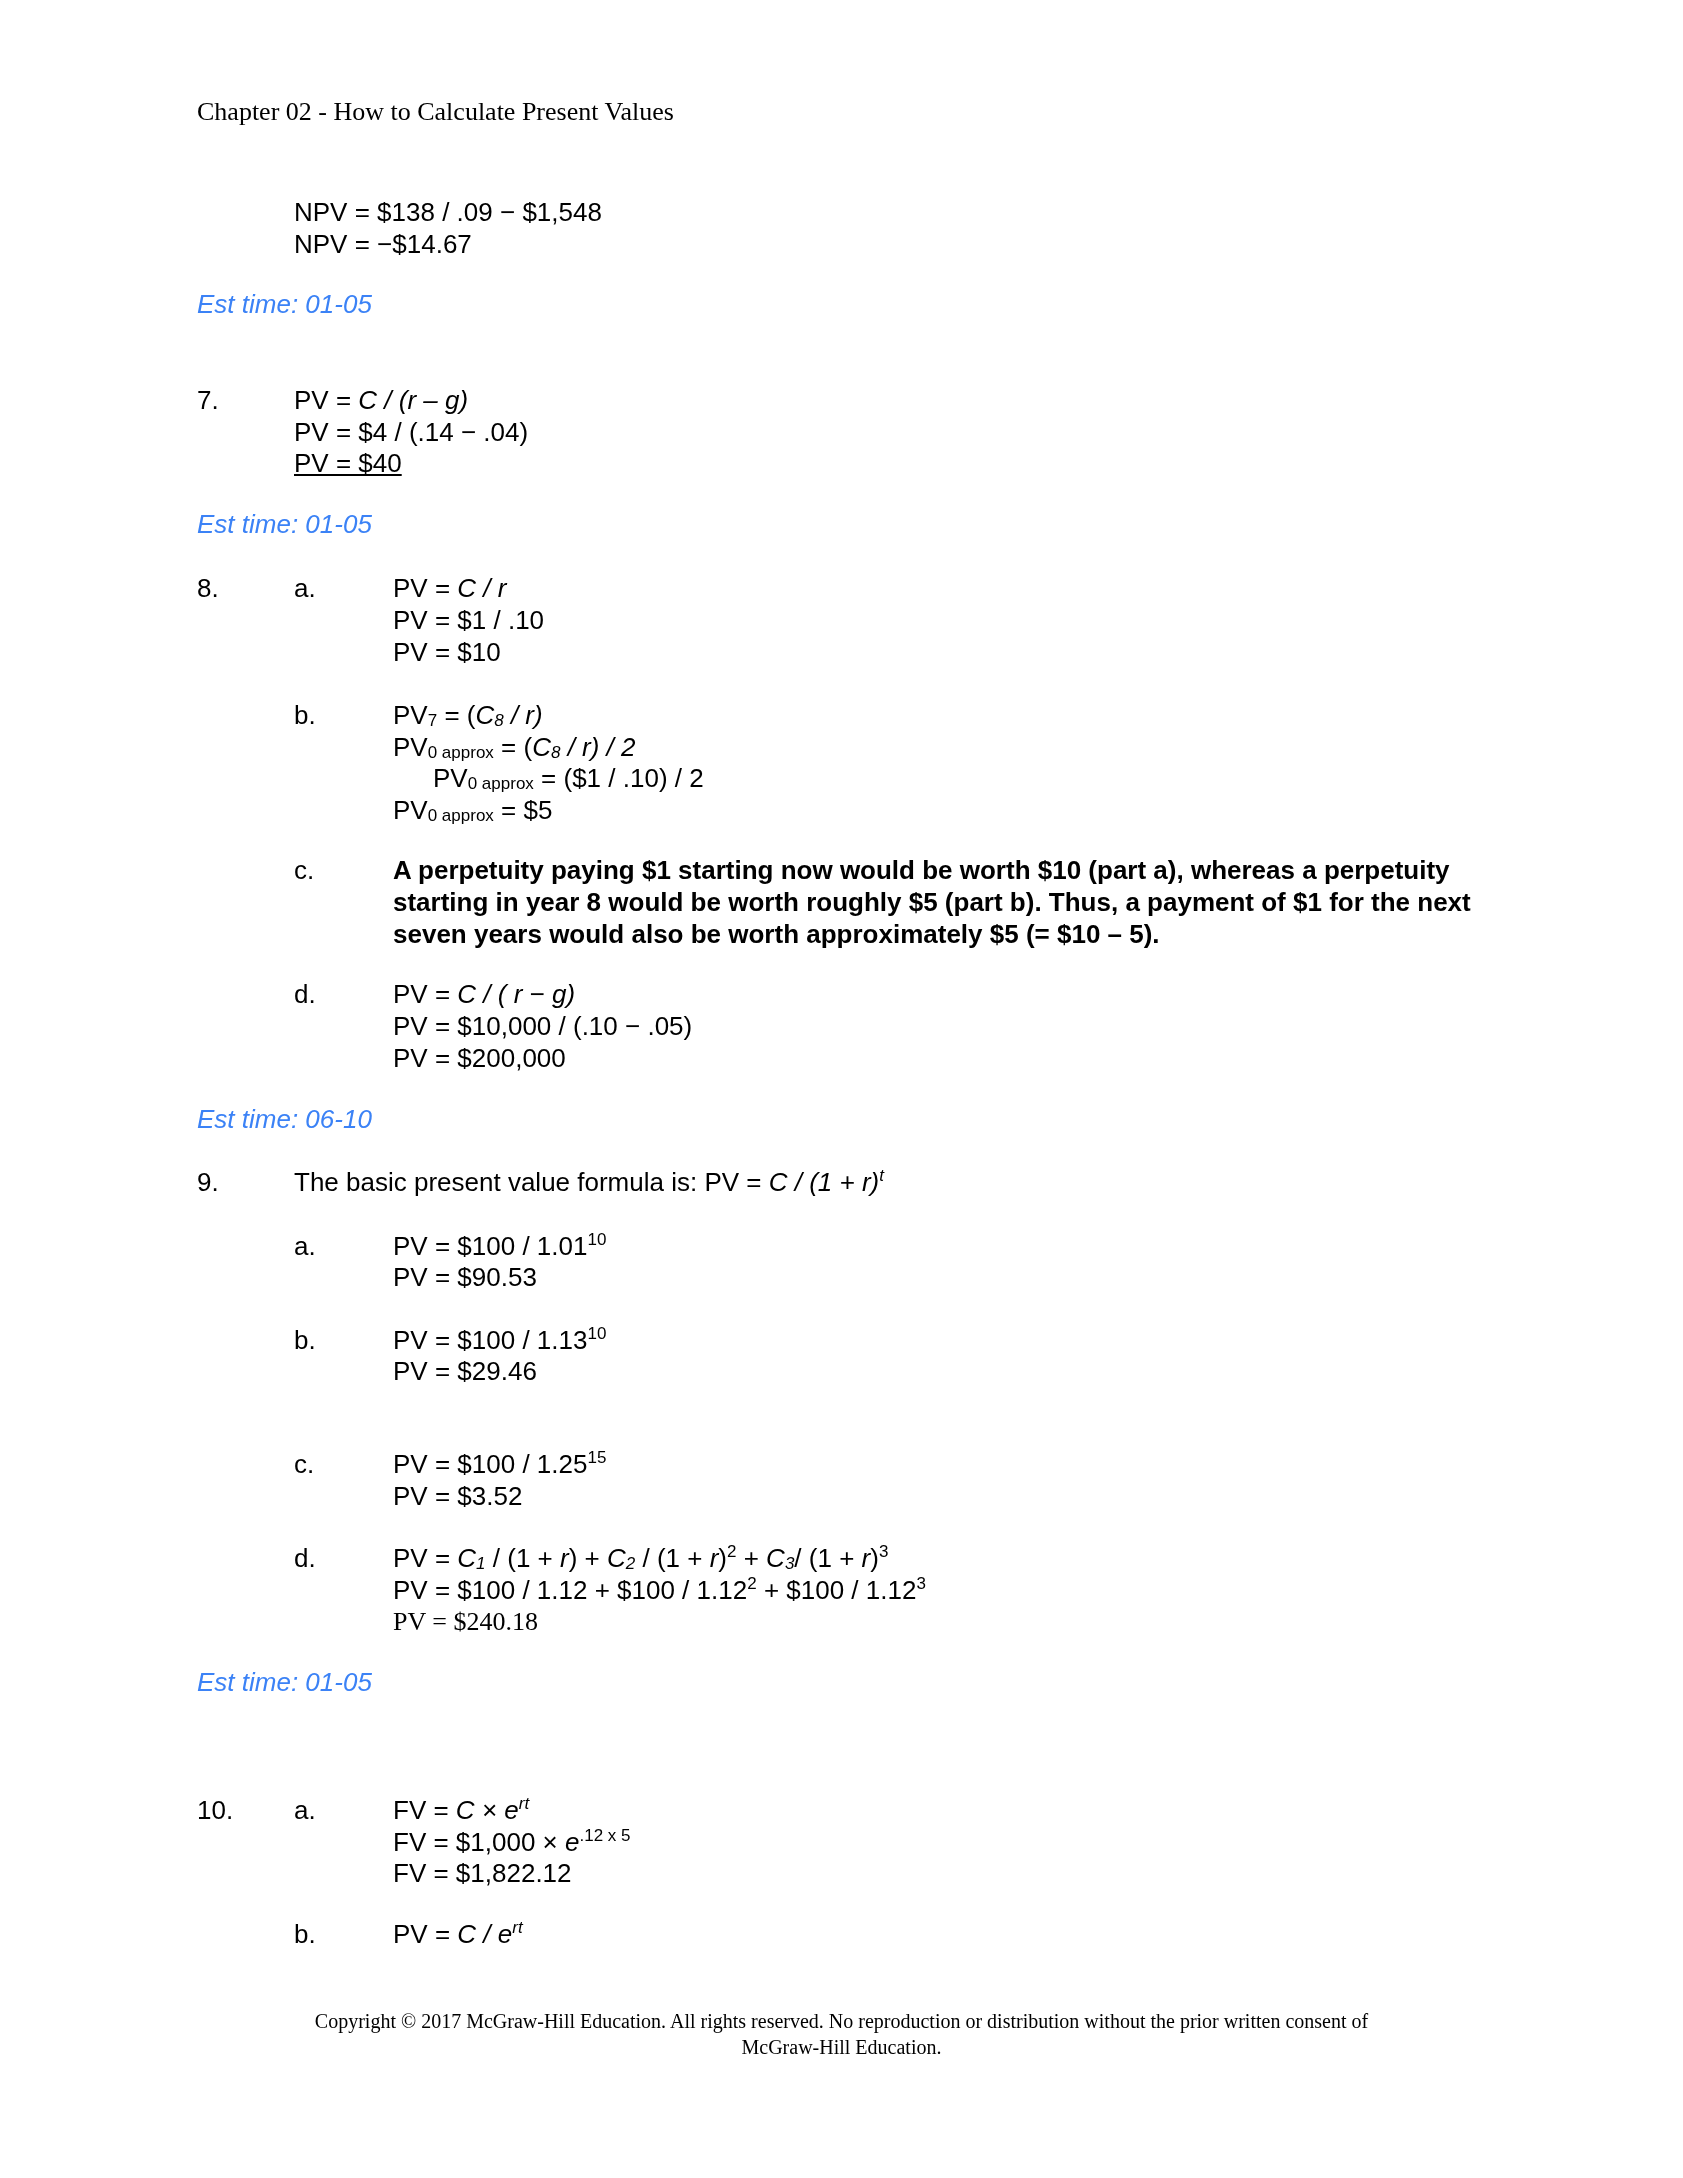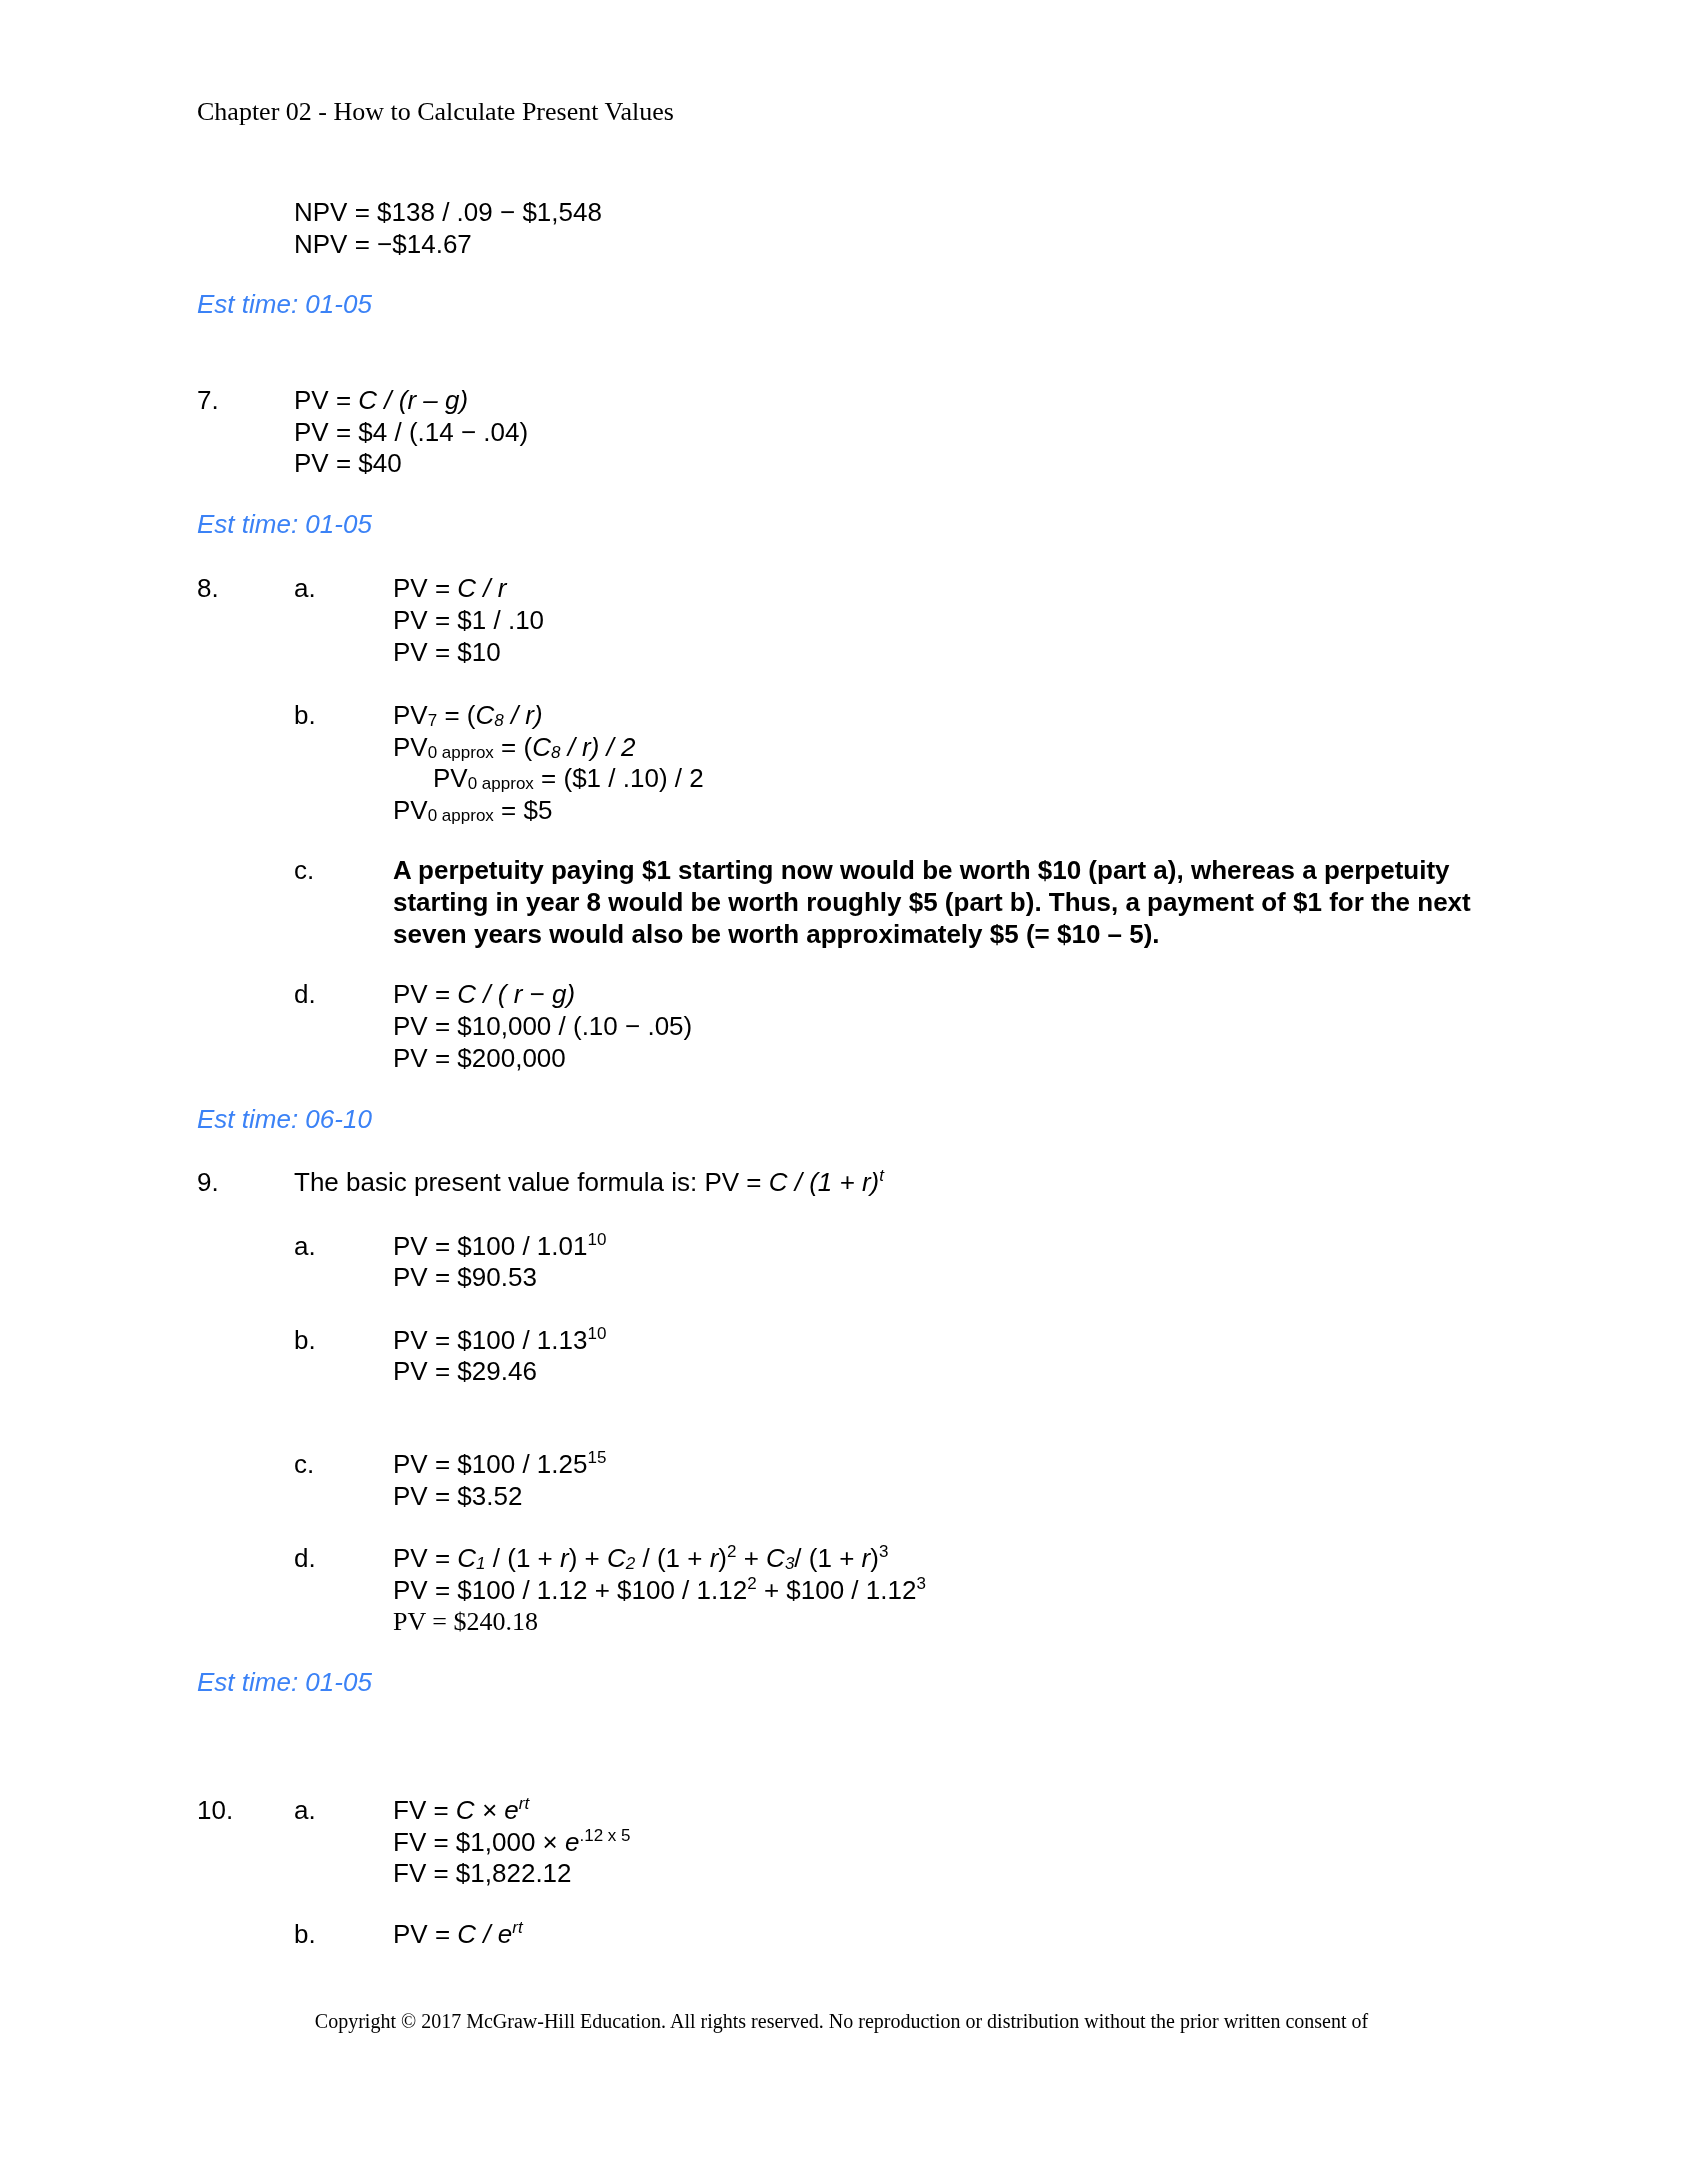--- a/index.html
+++ b/index.html
@@ -24,21 +24,21 @@
   <div class="hdr">Chapter 02 - How to Calculate Present Values</div>
 
   <div class="line" style="left:294px;top:196px;">NPV = $138 / .09 − $1,548</div>
   <div class="line" style="left:294px;top:228px;">NPV = −$14.67</div>
 
   <div class="est" style="top:289px;">Est time: 01-05</div>
 
   <div class="num" style="top:384px;">7.</div>
   <div class="line" style="left:294px;top:384px;"><span>PV = </span><i>C / (r – g)</i></div>
   <div class="line" style="left:294px;top:416px;">PV = $4 / (.14 − .04)</div>
-  <div class="line" style="left:294px;top:447px;">PV = $40</div>
+  <div class="line" style="left:294px;top:447px;text-decoration:underline;">PV = $40</div>
 
   <div class="est" style="top:509px;">Est time: 01-05</div>
 
   <div class="num" style="top:572px;">8.</div>
   <div class="sub" style="top:572px;">a.</div>
   <div class="line" style="left:393px;top:572px;"><span>PV = </span><i>C / r</i></div>
   <div class="line" style="left:393px;top:604px;text-align:right;">PV = $1 / .10</div>
   <div class="line" style="left:393px;top:636px;">PV = $10</div>
 
   <div class="sub" style="top:699px;">b.</div>
@@ -83,16 +83,17 @@
   <div class="sub" style="top:1794px;">a.</div>
   <div class="line" style="left:393px;top:1794px;"><span>FV = </span><i>C × e</i><sup><i>rt</i></sup></div>
   <div class="line" style="left:393px;top:1826px;"><span>FV = $1,000 × </span><i>e</i><sup>.12 x 5</sup></div>
   <div class="line" style="left:393px;top:1857px;">FV = $1,822.12</div>
 
   <div class="sub" style="top:1918px;">b.</div>
   <div class="line" style="left:393px;top:1918px;"><span>PV = </span><i>C / e</i><sup><i>rt</i></sup></div>
 
   <div class="footer">
     <div>Copyright © 2017 McGraw-Hill Education. All rights reserved. No reproduction or distribution without the prior written consent of</div>
+    <div>McGraw-Hill Education.</div>
   </div>
 
 </div>
 
 
 </body></html>

